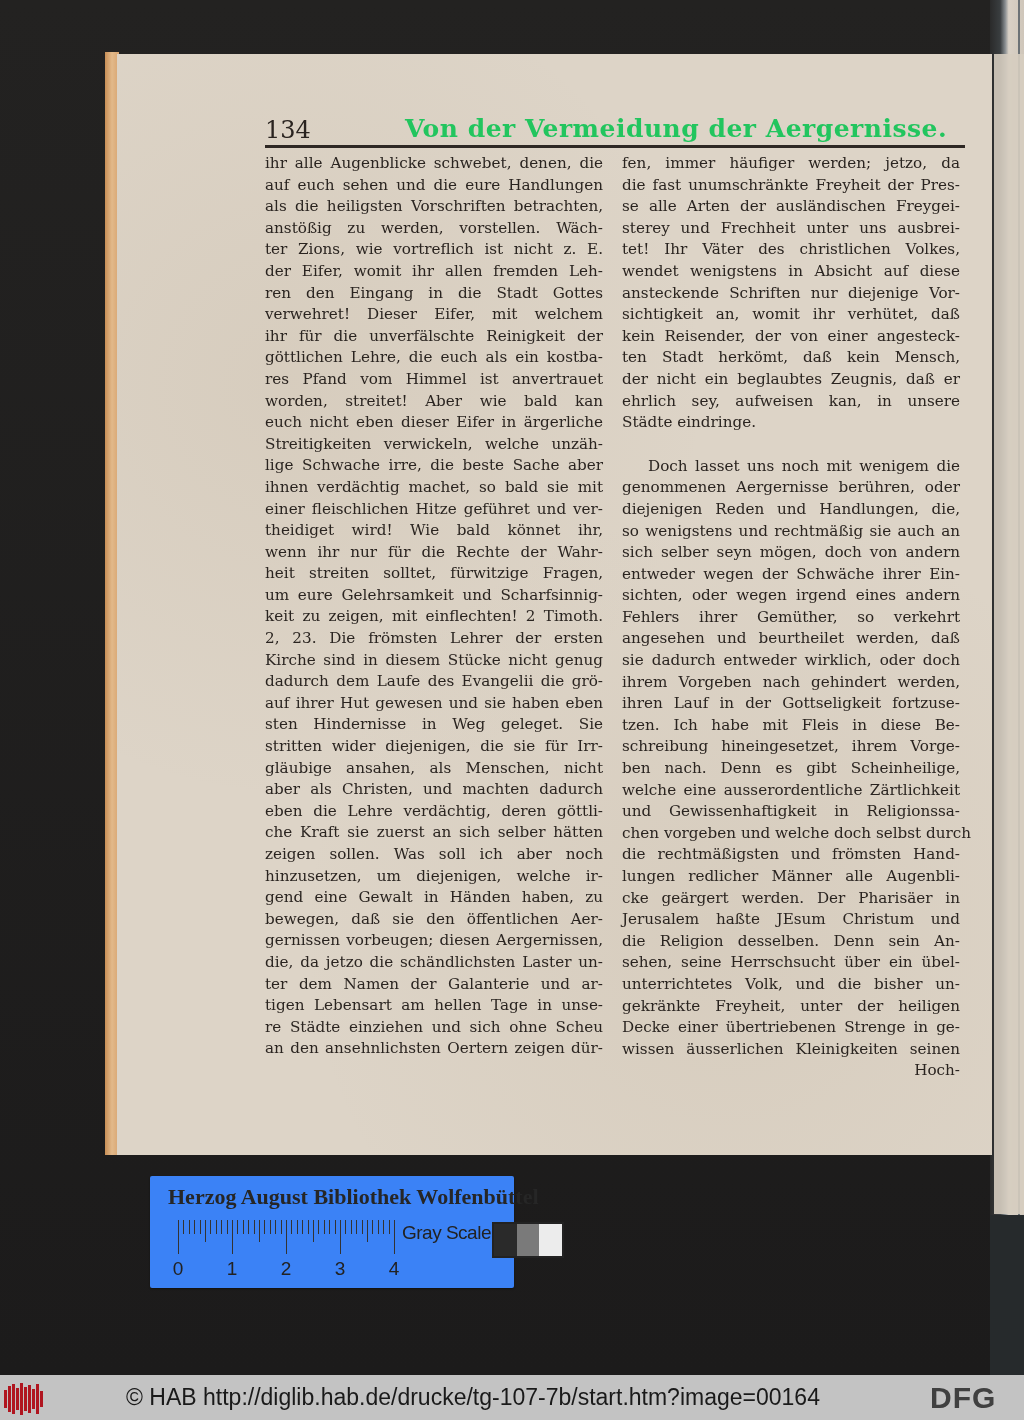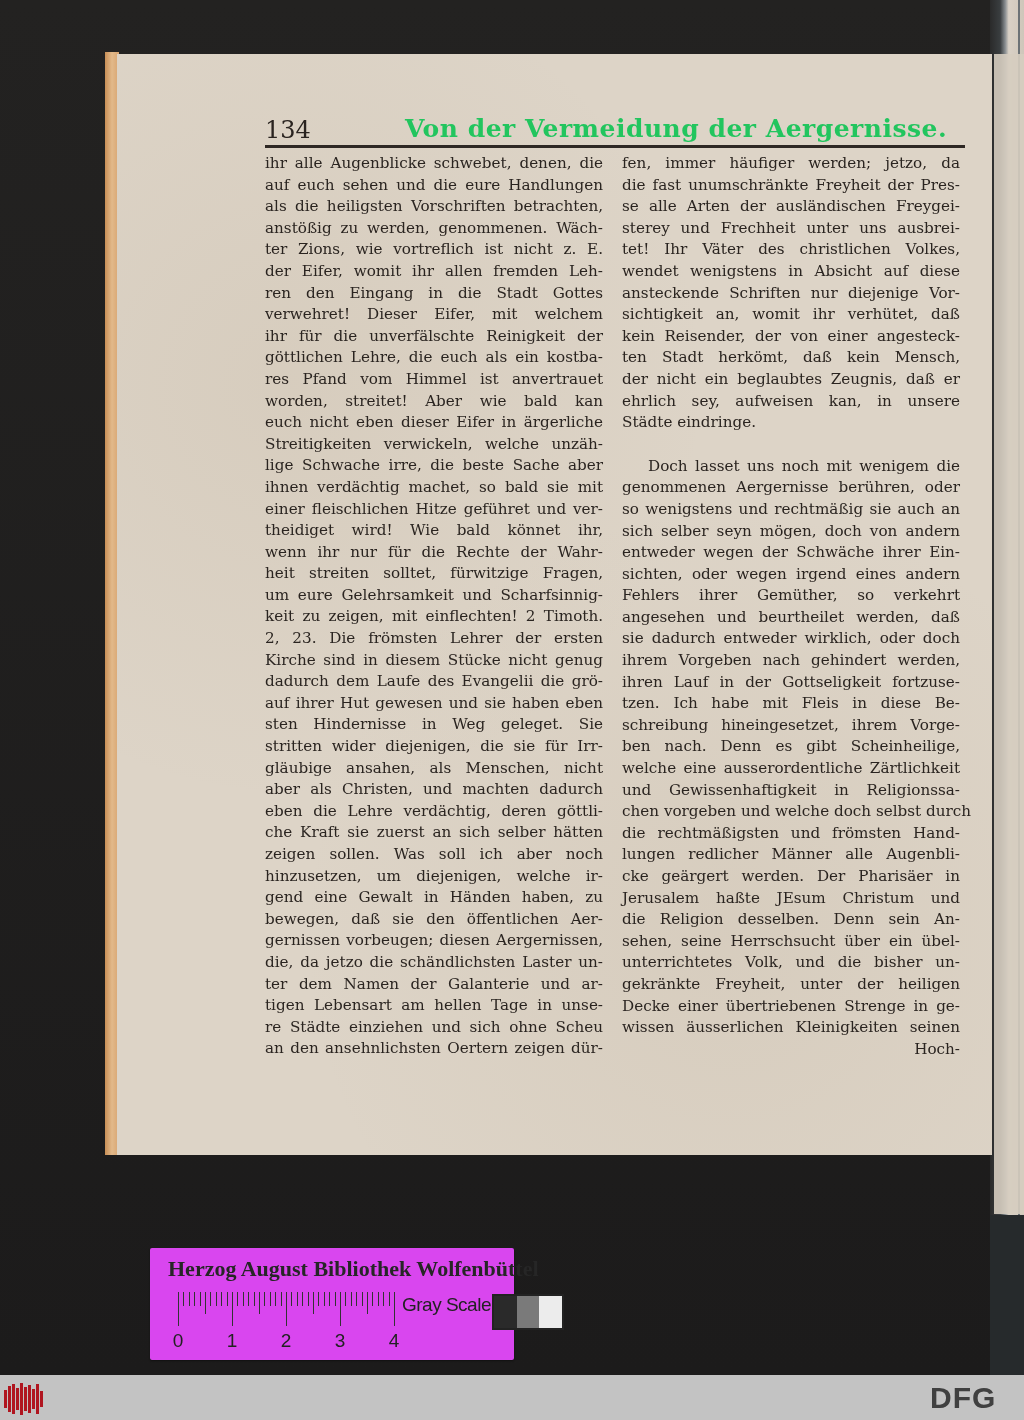--- a/index.html
+++ b/index.html
@@ -57,22 +57,22 @@
   }
   .col-left { left: 265px; }
   .col-right { left: 622px; }
   .column .ln { display: block; white-space: nowrap; text-align-last: justify; }
   .column .ln.last { text-align-last: left; }
   .column .ln.indent { padding-left: 26px; }
   .column .ln.catch { text-align-last: right; }
   .column .gap { display: block; height: 22px; }
 
   .label-card {
-    position: absolute; left: 150px; top: 1248px; width: 364px; height: 112px;
-    background: #d946ef; border-radius: 2px;
+    position: absolute; left: 150px; top: 1176px; width: 364px; height: 112px;
+    background: #3b82f6; border-radius: 2px;
     box-shadow: 0 1px 2px rgba(0,0,0,0.4);
   }
   .label-title {
     position: absolute; left: 18px; top: 8px;
     font-family: "Liberation Serif", serif; font-weight: bold; font-size: 22px; color: #262626;
     white-space: nowrap;
   }
   .ruler { position: absolute; left: 28px; top: 44px; width: 220px; height: 60px; }
   .tick { position: absolute; top: 0; width: 1px; background: #333; }
   .ruler-num {
@@ -119,21 +119,21 @@
 <div class="running-head">
   <span class="page-number">134</span>
   <span class="running-title">Von der Vermeidung der Aergernisse.</span>
 </div>
 <div class="head-rule"></div>
 
 <div class="column col-left" id="col-left">
     <span class="ln">ihr alle Augenblicke schwebet, denen, die</span>
     <span class="ln">auf euch sehen und die eure Handlungen</span>
     <span class="ln">als die heiligsten Vorschriften betrachten,</span>
-    <span class="ln">anstößig zu werden, genommenen. Wäch-</span>
+    <span class="ln">anstößig zu werden, vorstellen. Wäch-</span>
     <span class="ln">ter Zions, wie vortreflich ist nicht z. E.</span>
     <span class="ln">der Eifer, womit ihr allen fremden Leh-</span>
     <span class="ln">ren den Eingang in die Stadt Gottes</span>
     <span class="ln">verwehret! Dieser Eifer, mit welchem</span>
     <span class="ln">ihr für die unverfälschte Reinigkeit der</span>
     <span class="ln">göttlichen Lehre, die euch als ein kostba-</span>
     <span class="ln">res Pfand vom Himmel ist anvertrauet</span>
     <span class="ln">worden, streitet! Aber wie bald kan</span>
     <span class="ln">euch nicht eben dieser Eifer in ärgerliche</span>
     <span class="ln">Streitigkeiten verwickeln, welche unzäh-</span>
@@ -176,20 +176,21 @@
     <span class="ln">ansteckende Schriften nur diejenige Vor-</span>
     <span class="ln">sichtigkeit an, womit ihr verhütet, daß</span>
     <span class="ln">kein Reisender, der von einer angesteck-</span>
     <span class="ln">ten Stadt herkömt, daß kein Mensch,</span>
     <span class="ln">der nicht ein beglaubtes Zeugnis, daß er</span>
     <span class="ln">ehrlich sey, aufweisen kan, in unsere</span>
     <span class="ln last">Städte eindringe.</span>
     <span class="gap"></span>
     <span class="ln indent">Doch lasset uns noch mit wenigem die</span>
     <span class="ln">genommenen Aergernisse berühren, oder</span>
+    <span class="ln">diejenigen Reden und Handlungen, die,</span>
     <span class="ln">so wenigstens und rechtmäßig sie auch an</span>
     <span class="ln">sich selber seyn mögen, doch von andern</span>
     <span class="ln">entweder wegen der Schwäche ihrer Ein-</span>
     <span class="ln">sichten, oder wegen irgend eines andern</span>
     <span class="ln">Fehlers ihrer Gemüther, so verkehrt</span>
     <span class="ln">angesehen und beurtheilet werden, daß</span>
     <span class="ln">sie dadurch entweder wirklich, oder doch</span>
     <span class="ln">ihrem Vorgeben nach gehindert werden,</span>
     <span class="ln">ihren Lauf in der Gottseligkeit fortzuse-</span>
     <span class="ln">tzen. Ich habe mit Fleis in diese Be-</span>
@@ -275,14 +276,15 @@
       <span style="left: 4px; top: 3px; height: 26px; background: rgb(176, 21, 31);"></span>
       <span style="left: 8px; top: 1px; height: 30px; background: rgb(176, 21, 31);"></span>
       <span style="left: 12px; top: 5px; height: 22px; background: rgb(176, 21, 31);"></span>
       <span style="left: 16px; top: 0px; height: 32px; background: rgb(176, 21, 31);"></span>
       <span style="left: 20px; top: 4px; height: 24px; background: rgb(176, 21, 31);"></span>
       <span style="left: 24px; top: 2px; height: 28px; background: rgb(176, 21, 31);"></span>
       <span style="left: 28px; top: 6px; height: 20px; background: rgb(176, 21, 31);"></span>
       <span style="left: 32px; top: 1px; height: 30px; background: rgb(176, 21, 31);"></span>
       <span style="left: 36px; top: 8px; height: 16px; background: rgb(176, 21, 31);"></span>
     </div>
+  <div class="footer-text">© HAB http://diglib.hab.de/drucke/tg-107-7b/start.htm?image=00164</div>
   <div class="dfg-logo">DFG</div>
 </div>
 
 </body></html>

